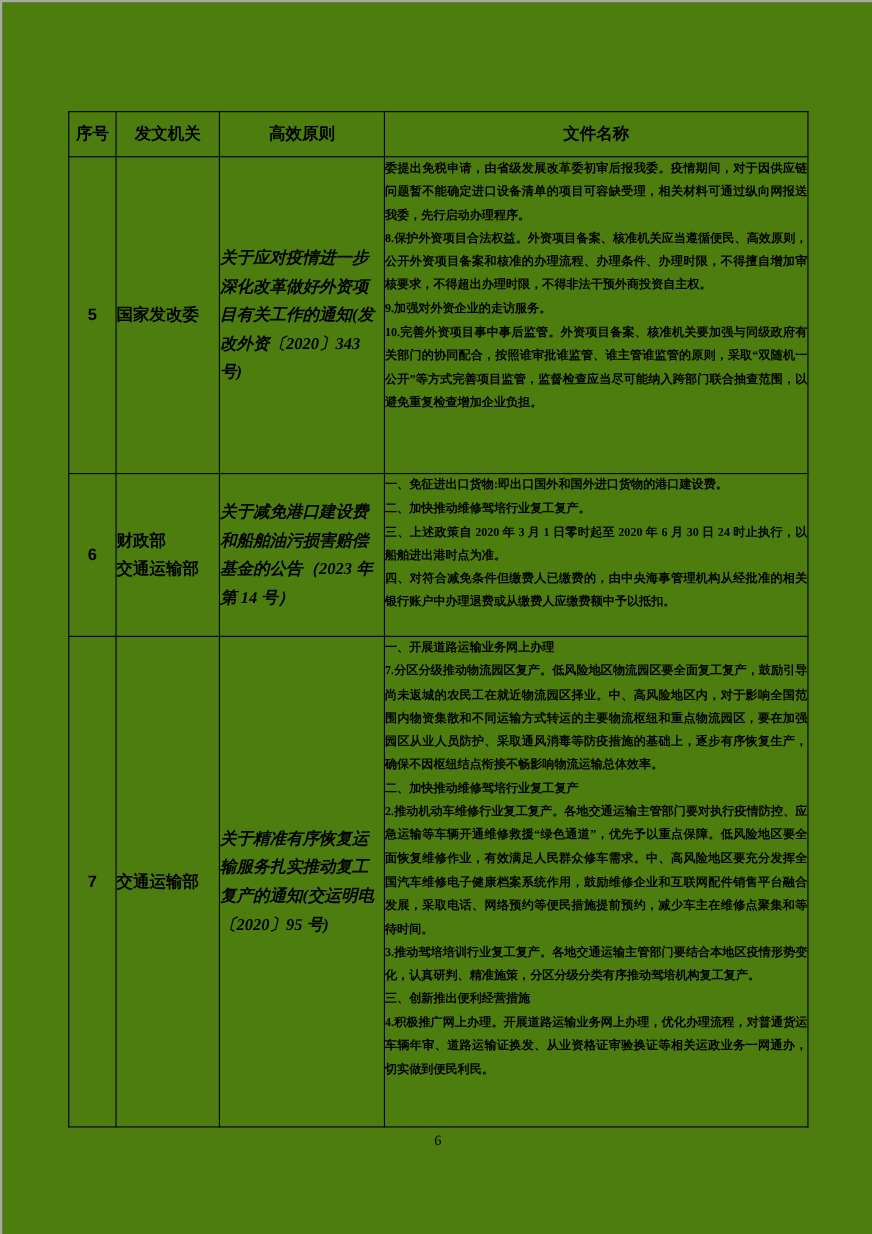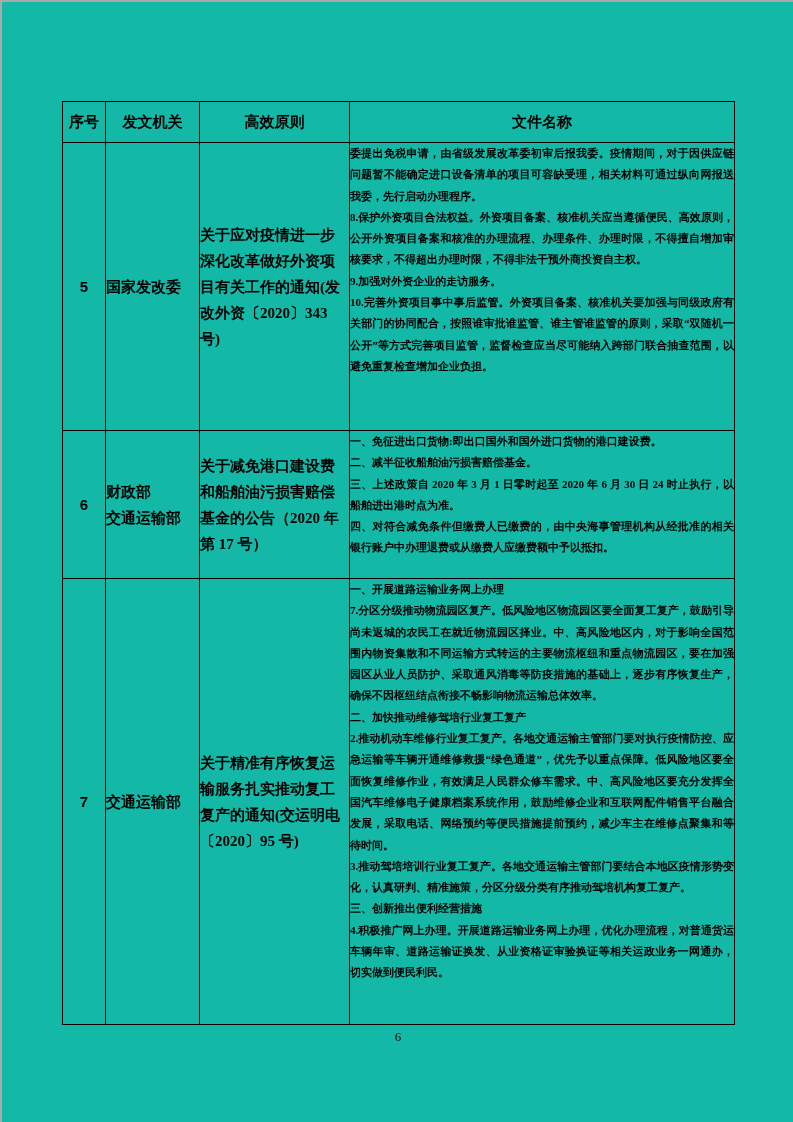--- a/index.html
+++ b/index.html
@@ -4,21 +4,21 @@
 <style>
   html, body {
     margin: 0;
     padding: 0;
     background: #ffffff;
   }
   .page {
     position: relative;
     width: 793px;
     height: 1122px;
-    background: #14b8a6;
+    background: #4d7c0f;
     border-top: 2px solid #a9a9a9;
     border-left: 2px solid #a9a9a9;
     box-sizing: border-box;
     font-family: "Liberation Serif", "DejaVu Serif", serif;
     color: #000000;
     overflow: hidden;
   }
   table.doc-table {
     position: absolute;
     left: 60px;
@@ -52,20 +52,21 @@
     vertical-align: middle;
     padding: 0 4px 0 8px;
     line-height: 26px;
     white-space: pre-line;
   }
   td.c-doc {
     font-size: 15px;
     vertical-align: middle;
     padding: 0 5px 0 7px;
     line-height: 26px;
+    font-style: italic;
   }
   td.c-content {
     vertical-align: top;
     padding: 2px 5px 0 6px;
   }
   .content-wrap {
     overflow: hidden;
   }
   .content-wrap p {
     margin: 0;
@@ -116,25 +117,25 @@
             <p>9.加强对外资企业的走访服务。</p>
             <p>10.完善外资项目事中事后监管。外资项目备案、核准机关要加强与同级政府有关部门的协同配合，按照谁审批谁监管、谁主管谁监管的原则，采取“双随机一公开”等方式完善项目监管，监督检查应当尽可能纳入跨部门联合抽查范围，以避免重复检查增加企业负担。</p>
 
           </div>
         </td>
       </tr>
       <tr style="height:148px">
         <td class="c-no">6</td>
         <td class="c-agency">财政部
 交通运输部</td>
-        <td class="c-doc">关于减免港口建设费和船舶油污损害赔偿基金的公告（2020 年第 17 号）</td>
+        <td class="c-doc">关于减免港口建设费和船舶油污损害赔偿基金的公告（2023 年第 14 号）</td>
         <td class="c-content">
           <div class="content-wrap" style="height:144px">
             <p>一、免征进出口货物:即出口国外和国外进口货物的港口建设费。</p>
-            <p>二、减半征收船舶油污损害赔偿基金。</p>
+            <p>二、加快推动维修驾培行业复工复产。</p>
             <p>三、上述政策自 2020 年 3 月 1 日零时起至 2020 年 6 月 30 日 24 时止执行，以船舶进出港时点为准。</p>
             <p>四、对符合减免条件但缴费人已缴费的，由中央海事管理机构从经批准的相关银行账户中办理退费或从缴费人应缴费额中予以抵扣。</p>
           </div>
         </td>
       </tr>
       <tr style="height:446px">
         <td class="c-no">7</td>
         <td class="c-agency">交通运输部</td>
         <td class="c-doc">关于精准有序恢复运输服务扎实推动复工复产的通知(交运明电〔2020〕95 号)</td>
         <td class="c-content">

